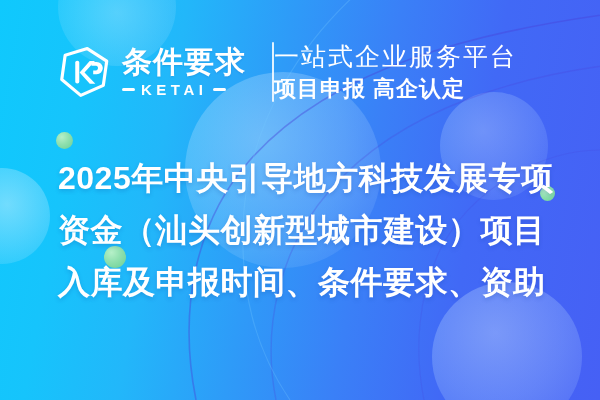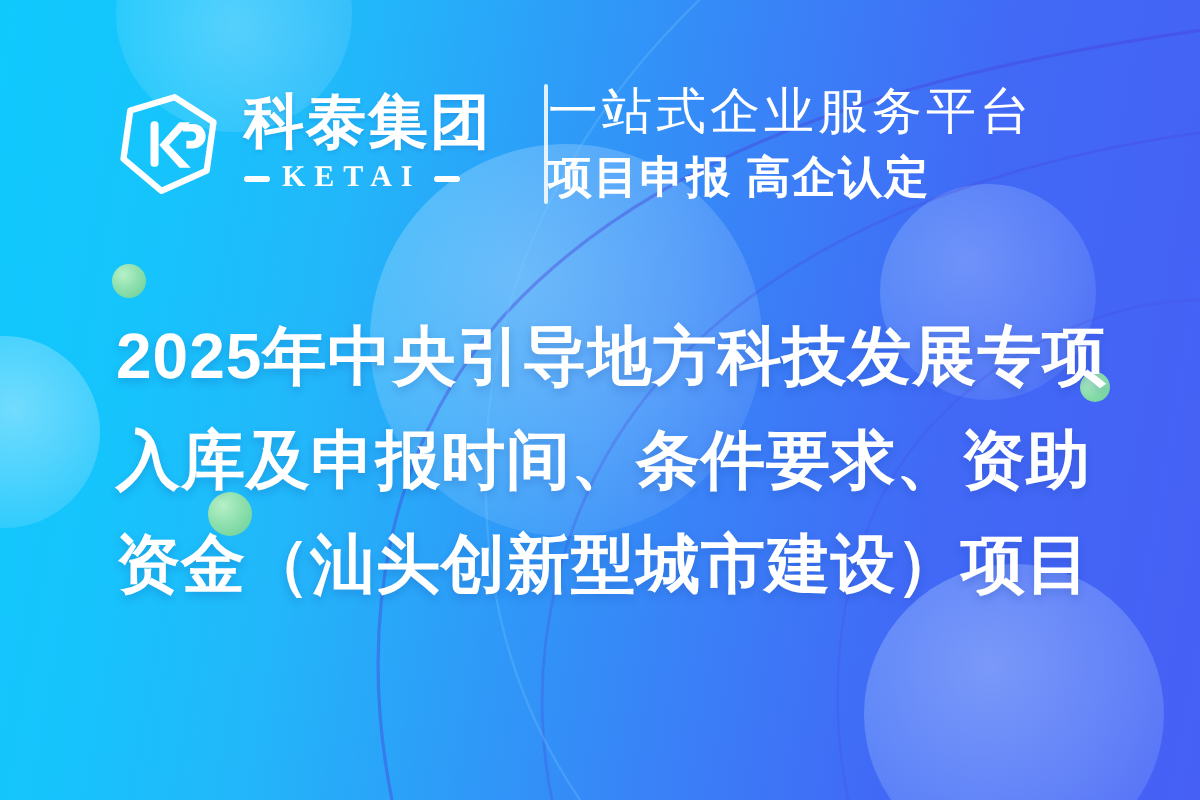--- a/index.html
+++ b/index.html
@@ -154,21 +154,20 @@
     letter-spacing: 1px;
     line-height: 1.05;
     white-space: nowrap;
     text-shadow: 0 1px 2px rgba(20,70,160,0.18);
   }
 
   .logo-en-row {
     display: flex;
     align-items: center;
     margin-top: 3px;
-    font-family: Liberation Serif, serif;
   }
   .logo-dash {
     height: 3px;
     width: 13px;
     background: #ffffff;
     border-radius: 2px;
   }
   .logo-en {
     color: #ffffff;
     font-size: 15px;
@@ -257,36 +256,36 @@
         </g>
         <g fill="#ffffff">
           <rect x="22" y="19" width="4.6" height="26" rx="2.2"></rect>
           <path d="M27 32.5 L38.5 19.5 L44.5 19.5 L32.6 32.5 L45 45.5 L38.6 45.5 Z"></path>
           <path d="M40.5 20.5 L46.5 20.5 A7 7 0 0 1 46.5 34.5 L42.5 34.5 L42.5 30.2 L46 30.2
                    A2.8 2.8 0 0 0 46 24.8 L40.5 24.8 Z"></path>
         </g>
       </svg>
 
       <div class="logo-text">
-        <div class="logo-cn">科泰集团</div>
+        <div class="logo-cn">条件要求</div>
         <div class="logo-en-row">
           <span class="logo-dash"></span>
           <span class="logo-en">KETAI</span>
           <span class="logo-dash"></span>
         </div>
       </div>
     </div>
 
     <div class="divider"></div>
 
     <div class="tagline">
       <div class="tagline-main">一站式企业服务平台</div>
       <div class="tagline-sub">项目申报 高企认定</div>
     </div>
   </div>
 
   <div class="title">
     <div class="title-line">2025年中央引导地方科技发展专项</div>
+    <div class="title-line">资金（汕头创新型城市建设）项目</div>
     <div class="title-line">入库及申报时间、条件要求、资助</div>
-    <div class="title-line">资金（汕头创新型城市建设）项目</div>
   </div>
 
 </div>
 
 </body></html>

